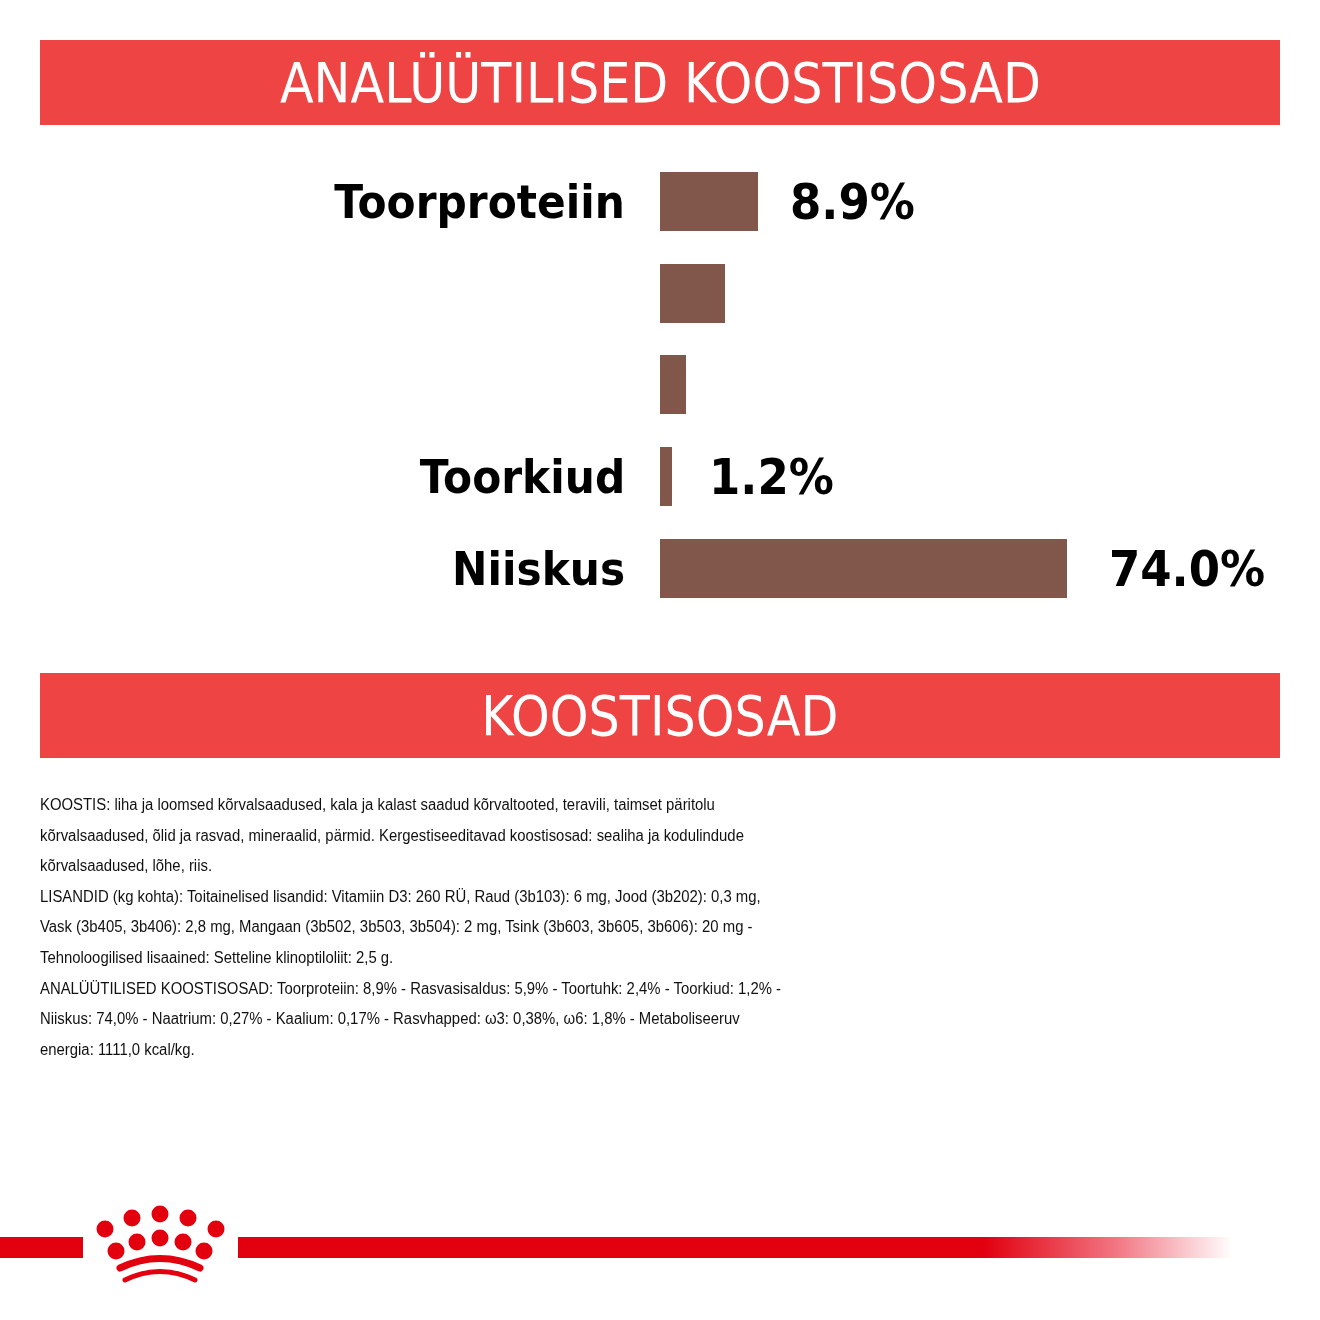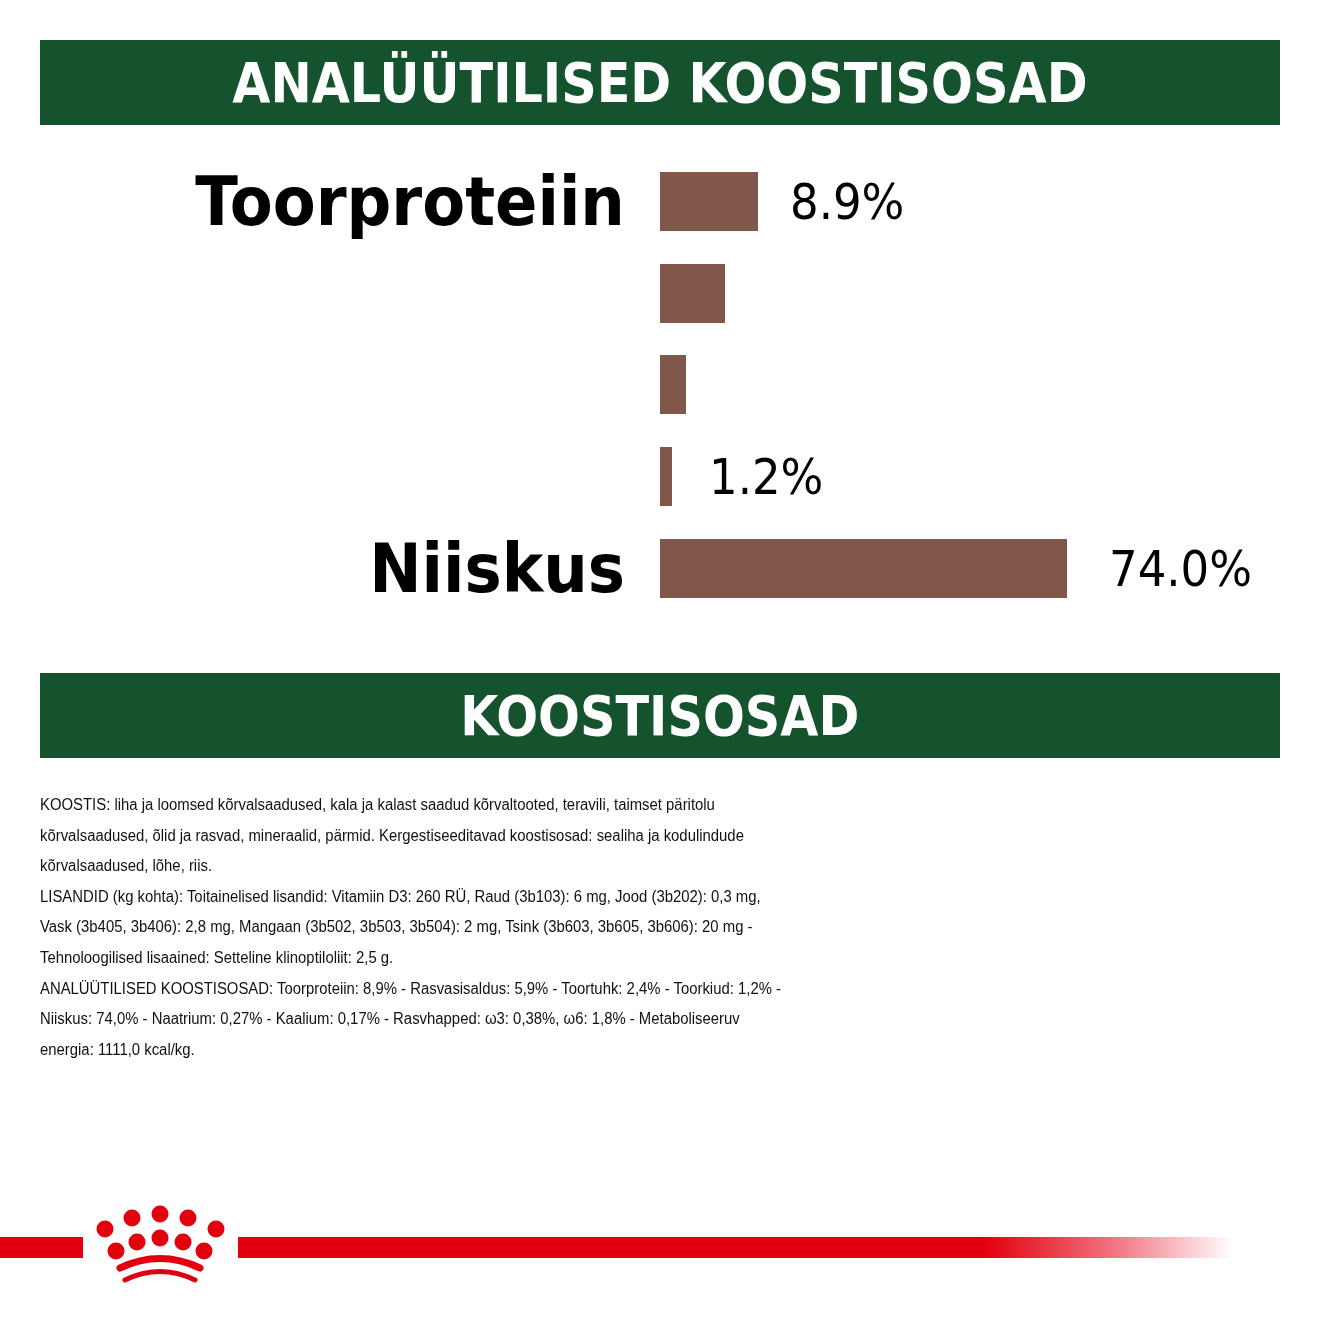--- a/index.html
+++ b/index.html
@@ -1,24 +1,24 @@
 <!DOCTYPE html>
 <html><head>
 <meta charset="utf-8">
 <style>
   html, body { margin:0; padding:0; background:#ffffff; }
   body { width:1320px; height:1320px; position:relative; overflow:hidden; font-family:"DejaVu Sans Condensed","DejaVu Sans", sans-serif; }
-  .banner { position:absolute; left:40px; width:1240px; height:85px; background:#14532d; color:#fff; display:flex; align-items:center; justify-content:center; font-family:"DejaVu Sans", sans-serif; font-weight:bold; font-size:56px; letter-spacing:0px; transform-origin:center; }
+  .banner { position:absolute; left:40px; width:1240px; height:85px; background:#ef4444; color:#fff; display:flex; align-items:center; justify-content:center; font-family:"DejaVu Sans", sans-serif; font-weight:normal; font-size:56px; letter-spacing:0px; transform-origin:center; }
   .banner span { display:inline-block; transform:scaleX(0.88); }
   #banner1 { top:40px; }
   #banner2 { top:673px; }
   .row { position:absolute; left:0; width:1320px; height:60px; }
-  .row .label { position:absolute; right:695px; top:0; height:60px; line-height:60px; font-family:"DejaVu Sans", sans-serif; font-weight:bold; font-size:68px; color:#000; white-space:nowrap; }
+  .row .label { position:absolute; right:695px; top:0; height:60px; line-height:60px; font-family:"DejaVu Sans", sans-serif; font-weight:bold; font-size:46px; color:#000; white-space:nowrap; }
   .row .bar { position:absolute; left:660px; top:0; height:59px; background:#82574b; }
-  .row .value { position:absolute; top:0; height:60px; line-height:60px; font-family:"DejaVu Sans", sans-serif; font-weight:normal; font-size:50px; color:#000; white-space:nowrap; }
+  .row .value { position:absolute; top:0; height:60px; line-height:60px; font-family:"DejaVu Sans", sans-serif; font-weight:bold; font-size:50px; color:#000; white-space:nowrap; }
   .lbl-inner { display:inline-block; transform:scaleX(0.92); transform-origin:right center; }
   .val-inner { display:inline-block; transform:scaleX(0.9); transform-origin:left center; }
   .ingredients { position:absolute; left:40px; top:790px; width:1240px; font-family:"Liberation Sans", sans-serif; font-size:16px; line-height:30.6px; color:#111; }
   .ingredients p { margin:0; transform:scaleX(0.93); transform-origin:left center; white-space:nowrap; }
   .footer-line-left { position:absolute; left:0; top:1237px; width:83px; height:21px; background:#e2000f; }
   .footer-line-right { position:absolute; left:238px; top:1237px; width:995px; height:21px; background:linear-gradient(to right, #e2000f 0%, #e2000f 75%, #f27380 88%, #ffffff 100%); }
   .logo { position:absolute; left:90px; top:1205px; width:145px; height:85px; }
 </style>
 </head>
 <body>
@@ -33,20 +33,21 @@
     <div class="bar" style="width:98px;"></div>
     <div class="value" style="left:790px;"><span class="val-inner">8.9%</span></div>
   </div>
   <div class="row" style="top:264px;">
     <div class="bar" style="width:65px;"></div>
   </div>
   <div class="row" style="top:355px;">
     <div class="bar" style="width:26px;"></div>
   </div>
   <div class="row" style="top:447px;">
+    <div class="label"><span class="lbl-inner">Toorkiud</span></div>
     <div class="bar" style="width:12px;"></div>
     <div class="value" style="left:709px;text-align:center;"><span class="val-inner">1.2%</span></div>
   </div>
   <div class="row" style="top:539px;">
     <div class="label"><span class="lbl-inner">Niiskus</span></div>
     <div class="bar" style="width:407px;"></div>
     <div class="value" style="left:1101px;margin-left:8px;"><span class="val-inner">74.0%</span></div>
   </div>
 </div>
 

